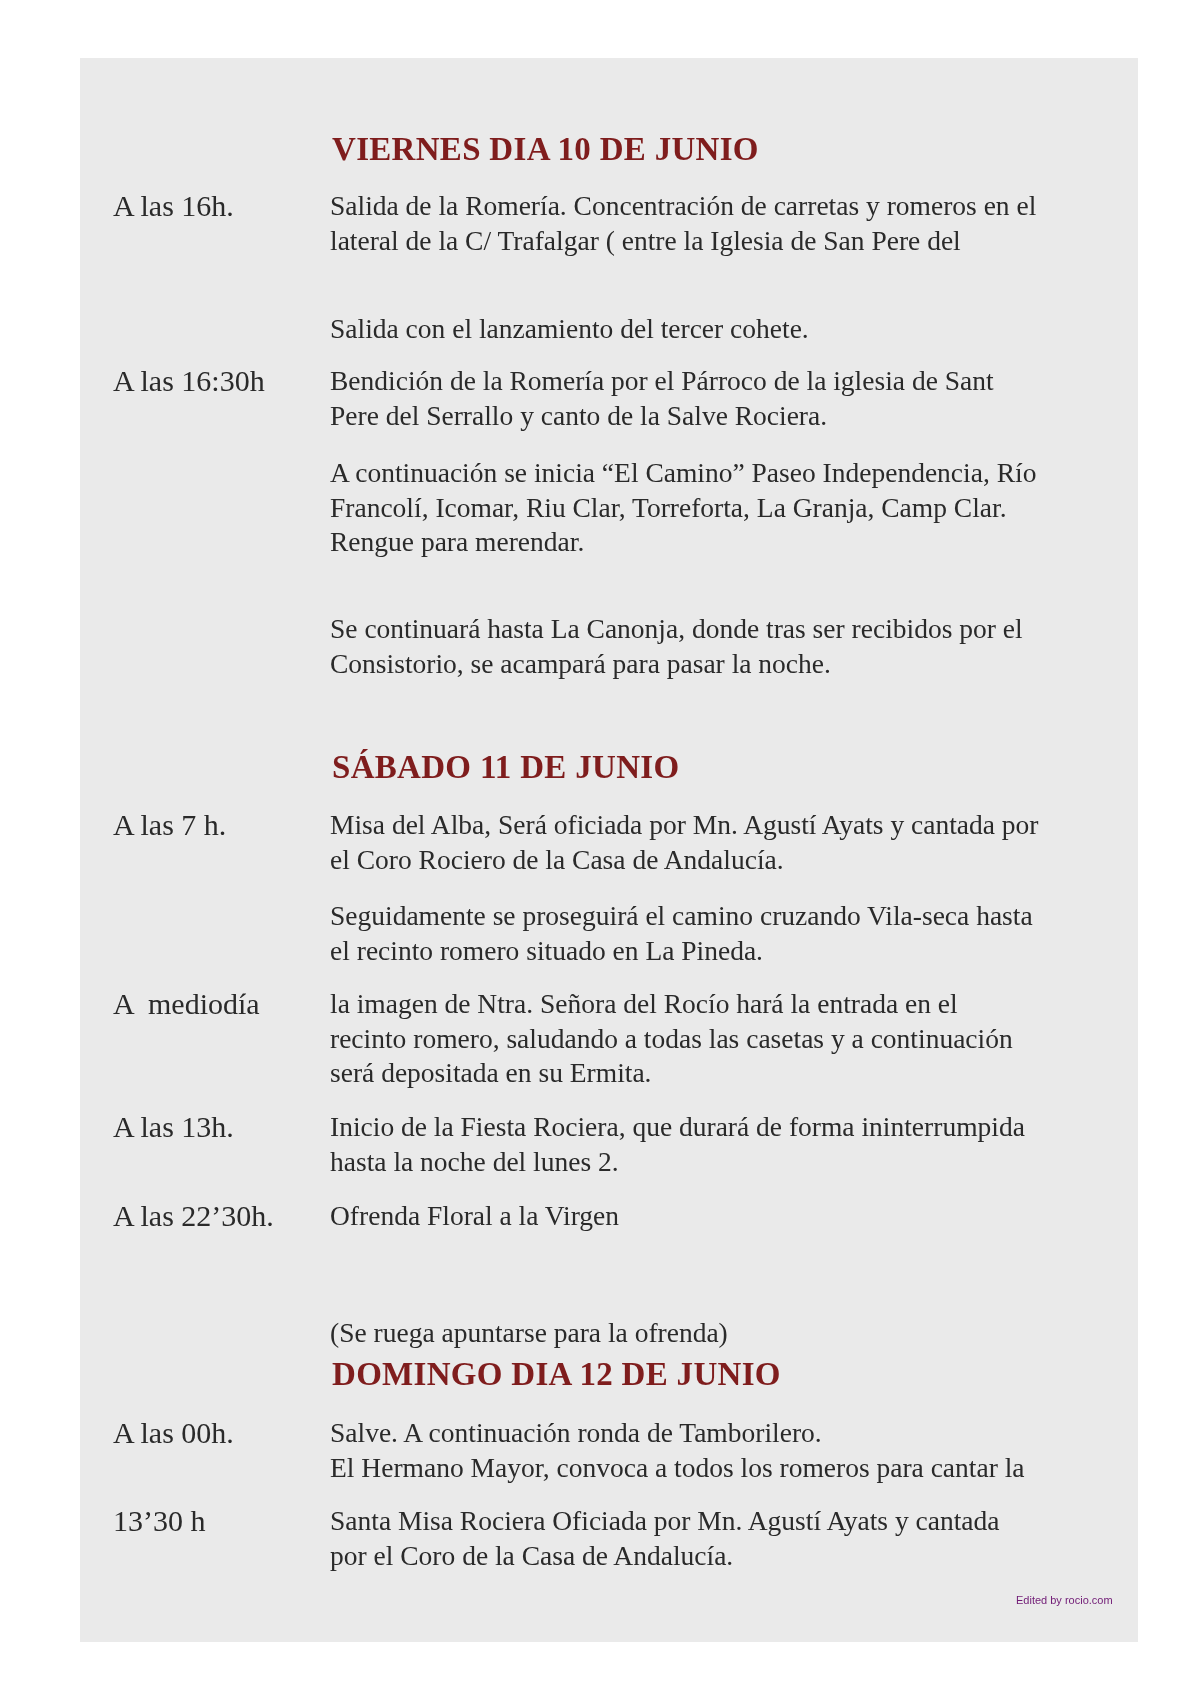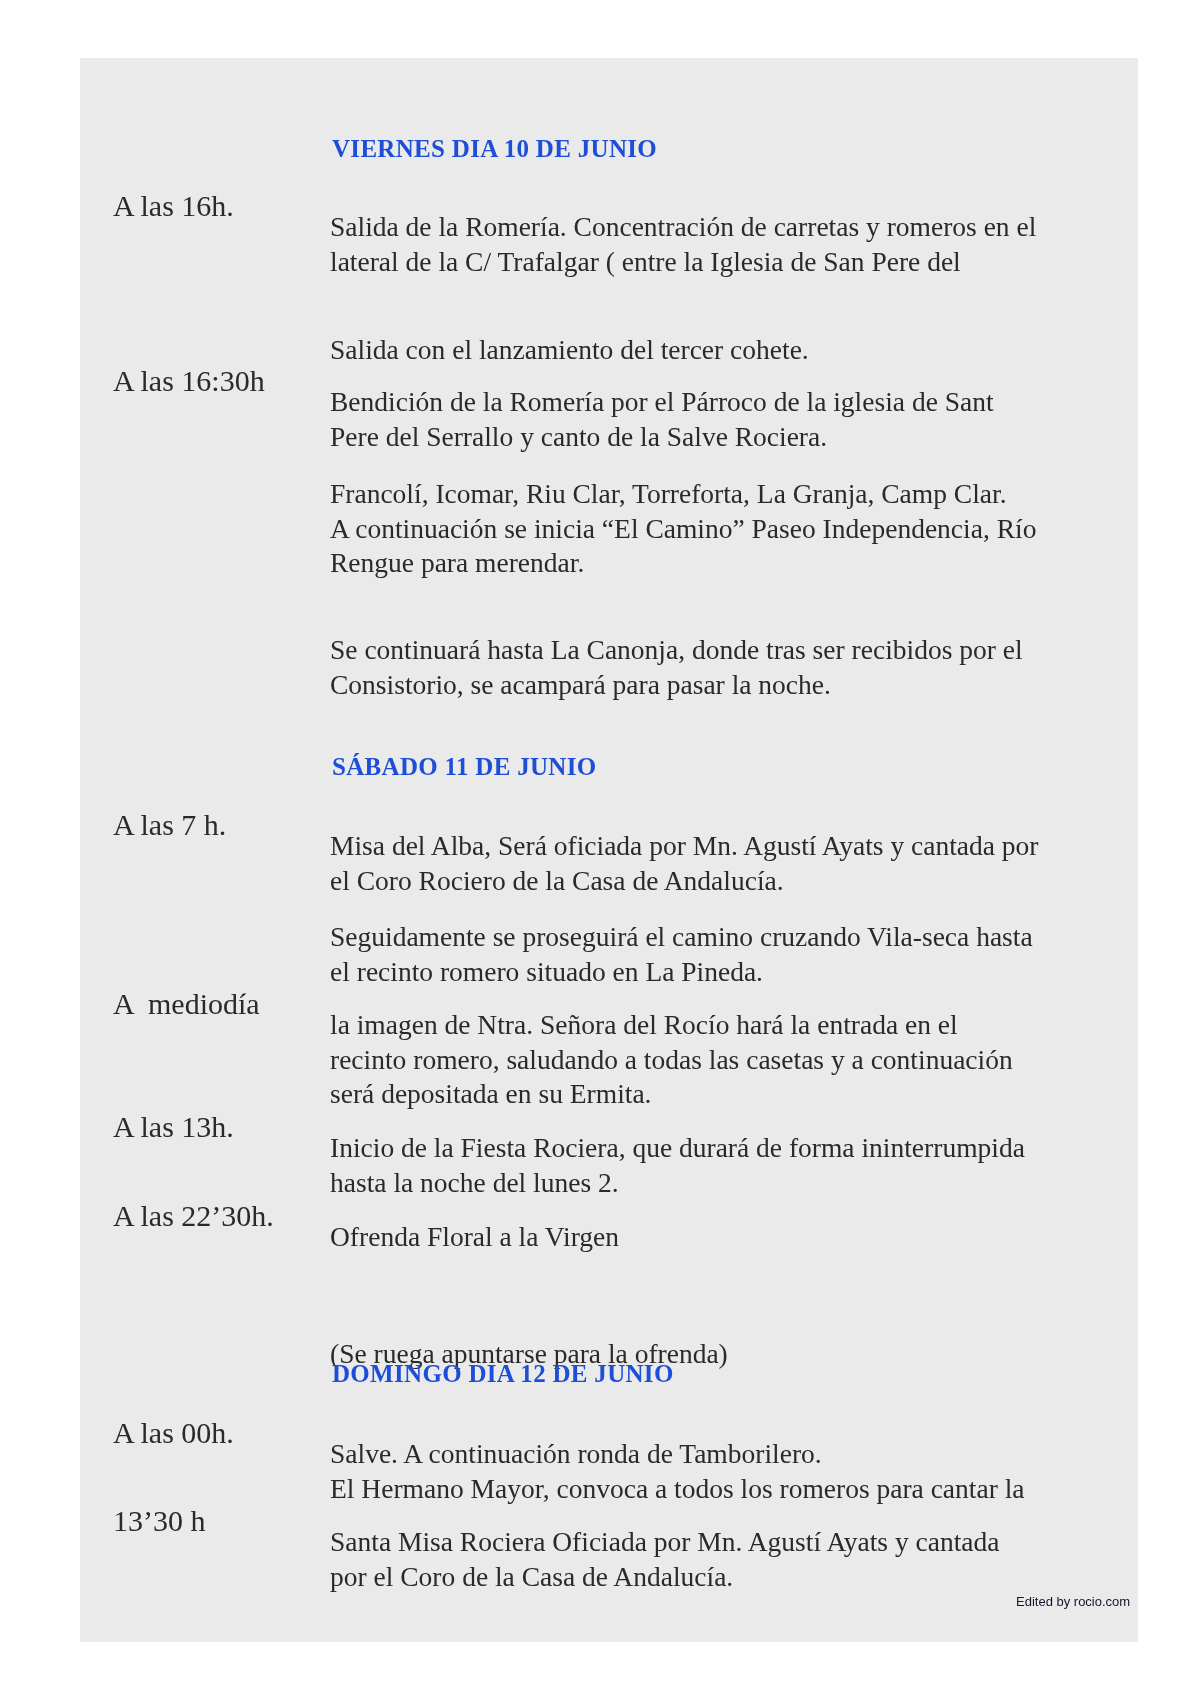--- a/index.html
+++ b/index.html
@@ -10,39 +10,39 @@
     color: #2a2a2a;
   }
   .panel {
     position: absolute; left: 80px; top: 58px;
     width: 1058px; height: 1584px;
     background: #eaeaea;
   }
   .heading {
     position: absolute; left: 332px;
     font-family: "Liberation Serif", "DejaVu Serif", serif;
-    font-weight: bold; font-size: 25px; line-height: 36px;
-    color: #1d4ed8; letter-spacing: 0.3px; white-space: nowrap;
+    font-weight: bold; font-size: 33px; line-height: 36px;
+    color: #7f1d1d; letter-spacing: 0.3px; white-space: nowrap;
   }
   .time {
     position: absolute; left: 113px;
     font-family: "Liberation Serif", "DejaVu Serif", serif;
     font-size: 30px; line-height: 34.5px; white-space: nowrap;
     color: #2a2a2a;
   }
   .body {
     position: absolute; left: 330px;
     font-family: "Liberation Serif", "DejaVu Serif", serif;
-    font-size: 27.5px; line-height: 34.5px; color: #2a2a2a; margin-top: 21px;
+    font-size: 27.5px; line-height: 34.5px; color: #2a2a2a;
   }
   .body .line { display: block; white-space: nowrap; }
   .watermark {
     position: absolute; left: 1016px; top: 1594px;
     font-family: "Liberation Sans", "DejaVu Sans", sans-serif;
-    font-size: 13px; color: #0f172a; white-space: nowrap;
+    font-size: 11px; color: #701a75; white-space: nowrap;
   }
 </style>
 </head>
 <body>
 
 <div class="panel"></div>
 
 <div class="heading" style="top:131px">VIERNES DIA 10 DE JUNIO</div>
 
 <div class="time" style="top:189px">A las 16h.</div>
@@ -55,22 +55,22 @@
   <span class="line">Salida con el lanzamiento del tercer cohete.</span>
 </div>
 
 <div class="time" style="top:364px">A las 16:30h</div>
 <div class="body" style="top:364px">
   <span class="line">Bendición de la Romería por el Párroco de la iglesia de Sant</span>
   <span class="line">Pere del Serrallo y canto de la Salve Rociera.</span>
 </div>
 
 <div class="body" style="top:456px">
+  <span class="line">A continuación se inicia “El Camino” Paseo Independencia, Río</span>
   <span class="line">Francolí, Icomar, Riu Clar, Torreforta, La Granja, Camp Clar.</span>
-  <span class="line">A continuación se inicia “El Camino” Paseo Independencia, Río</span>
   <span class="line">Rengue para merendar.</span>
 </div>
 
 <div class="body" style="top:612px">
   <span class="line">Se continuará hasta La Canonja, donde tras ser recibidos por el</span>
   <span class="line">Consistorio, se acampará para pasar la noche.</span>
 </div>
 
 <div class="heading" style="top:749px">SÁBADO 11 DE JUNIO</div>
 

